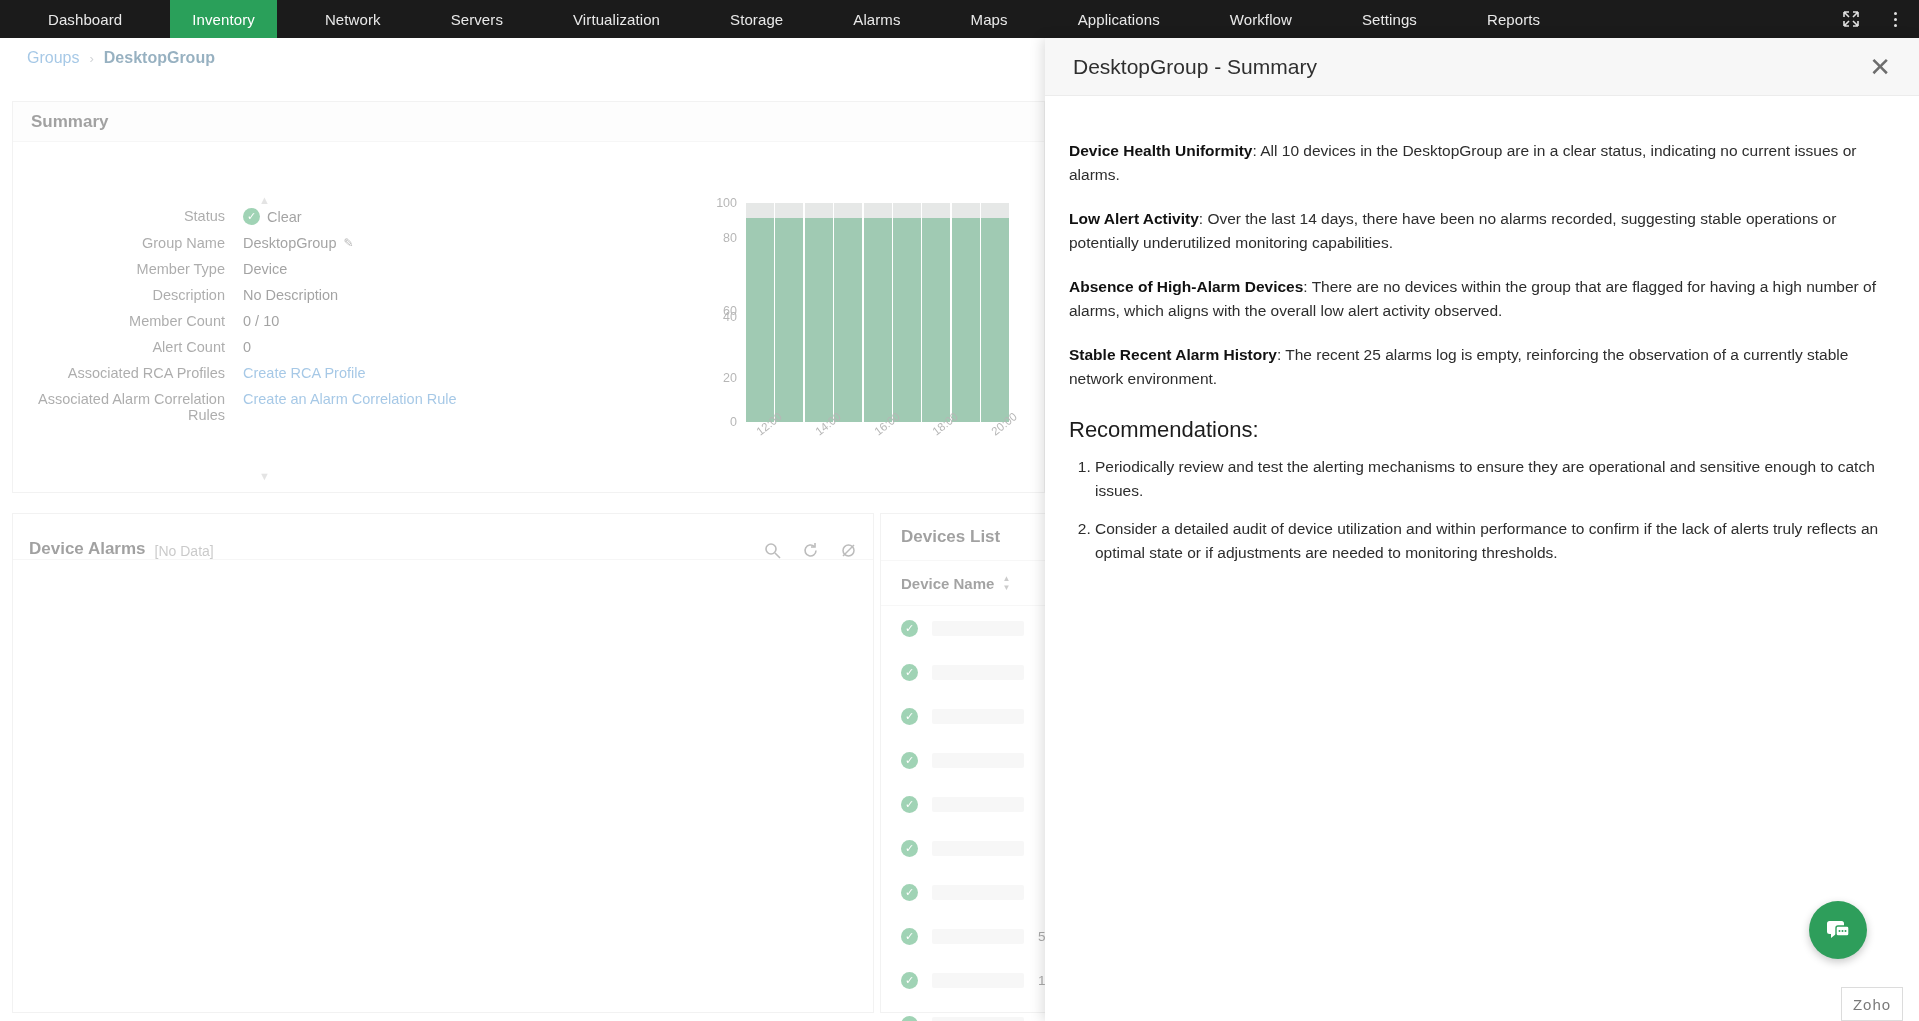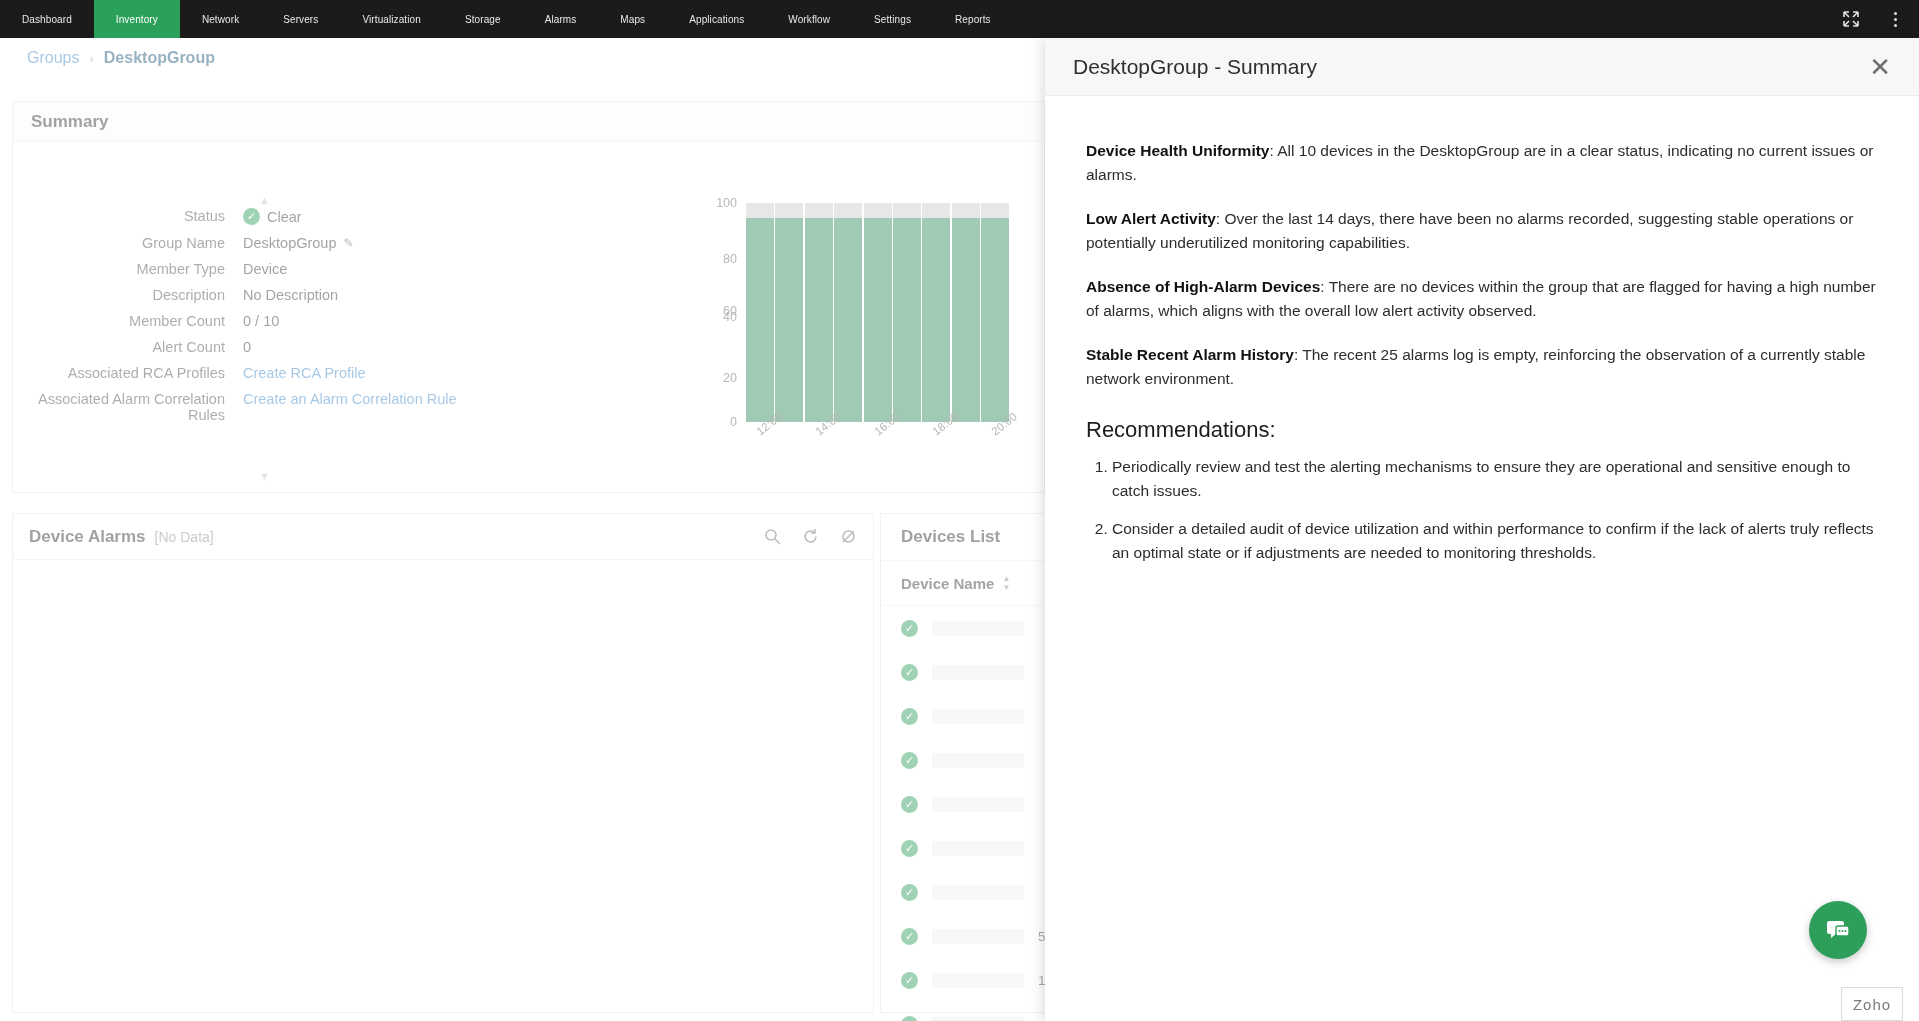--- a/index.html
+++ b/index.html
@@ -12,22 +12,23 @@
   }
   #app { position: relative; width: 1919px; height: 1021px; overflow: hidden; background:#fff; }
 
   
   .topnav {
     position: absolute; top:0; left:0; width:1919px; height:38px;
     background:#1b1b1b; display:flex; align-items:stretch; color:#ffffff;
   }
   .nav-item {
     display:flex; align-items:center; padding:16px 22px;
-    font-size:10px; color:#e9e9e9; letter-spacing:.1px; white-space:nowrap;
+    font-size:15px; color:#e9e9e9; letter-spacing:.1px; white-space:nowrap;
     cursor:pointer;
+    margin-left:26px;
   }
   .nav-item.active { background:#2aa05a; color:#ffffff; }
   .nav-right { margin-left:auto; display:flex; align-items:center; padding-right:12px; gap:20px; }
   .icon-btn { display:flex; align-items:center; justify-content:center; width:24px; height:24px; cursor:pointer; }
   .collapse-icon svg { display:block; }
   .kebab { display:flex; flex-direction:column; gap:3px; align-items:center; }
   .kebab span { width:3px; height:3px; background:#e0e0e0; border-radius:50%; display:block; }
 
   
   .breadcrumb {
@@ -72,21 +73,21 @@
   .bar {
     position:absolute; bottom:0; width:28px; background:#2e8b57;
   }
   .x-tick {
     position:absolute; top:calc(100% + 6px); font-size:11.5px; color:#5d5d5d;
     transform:rotate(-38deg); transform-origin:left top; white-space:nowrap;
   }
 
   
   #alarms-card { top:513px; left:12px; width:862px; height:500px; }
-  #alarms-head { display:flex; align-items:center; height:46px; padding:0 16px; border-bottom:1px solid #ececec; }
+  #alarms-head { display:flex; align-items:flex-end; height:46px; padding:0 16px; border-bottom:1px solid #ececec; }
   #alarms-head .title { font-size:17px; font-weight:bold; color:#2f2f2f; }
   #alarms-head .nodata { font-size:14px; color:#8a8a8a; margin-left:9px; }
   #alarms-head .tools { margin-left:auto; display:flex; gap:20px; color:#6b6b6b; }
   .tool-ico { cursor:pointer; width:18px; height:18px; display:flex; align-items:center; justify-content:center; }
 
   #devices-card { top:513px; left:880px; width:400px; height:500px; }
   #devices-head { display:flex; align-items:center; height:46px; padding:0 20px; }
   #devices-head .title { font-size:17px; font-weight:bold; color:#2f2f2f; }
   .dev-col {
     height:46px; display:flex; align-items:center; padding:0 20px; gap:8px;
@@ -108,21 +109,21 @@
     position:absolute; top:38px; left:1045px; width:874px; height:983px;
     background:#ffffff; box-shadow:-3px 0 12px rgba(0,0,0,.13);
     display:flex; flex-direction:column;gap:17px;
   }
   #drawer-header {
     height:58px; display:flex; align-items:center; padding:0 28px;
     border-bottom:1px solid #ececec; background:#f7f7f7;
   }
   #drawer-title { font-size:21px; color:#2f2f2f; }
   #drawer-close { margin-left:auto; cursor:pointer; color:#6d6d6d; font-size:26px; line-height:1; font-weight:300; }
-  #drawer-body { padding:26px 36px 0 41px; overflow:auto; flex:1; }
+  #drawer-body { padding:26px 36px 0 24px; overflow:auto; flex:1; }
   .para { font-size:15.5px; line-height:1.55; color:#2d2d2d; margin:0 0 20px 0; }
   .para b { font-weight:bold; color:#111; }
   .rec-title { font-size:22px; color:#1d1d1d; margin:26px 0 12px 0; font-weight:normal; }
   ol.recs { margin:0; padding-left:26px; }
   ol.recs li { font-size:15.5px; line-height:1.55; color:#2d2d2d; margin-bottom:14px; }
 
   
   #chat-fab {
     position:absolute; right:52px; bottom:62px; width:58px; height:58px;
     border-radius:50%; background:#2e9e5b; display:flex; align-items:center;
@@ -231,21 +232,21 @@
       </div>
     </div>
   </div>
 
   <div id="chart-area">
     <div class="chart-plot" id="chart-plot">
         <div class="y-tick" style="top: 230px;">0</div>
         <div class="y-tick" style="top: 186.19px;">20</div>
         <div class="y-tick" style="top: 125px; margin-left: 16px;">40</div>
         <div class="y-tick" style="top: 98.5714px; margin-top: 20px;">60</div>
-        <div class="y-tick" style="top: 67px;">80</div>
+        <div class="y-tick" style="top: 46px;">80</div>
         <div class="y-tick" style="top: 10.9524px;">100</div>
         <div class="bar" style="left: 0.722222px; height: 203.714px; background: rgb(46, 139, 87);"></div>
         <div class="cap" style="height: 15.3333px; bottom: 203.714px; background: rgb(200, 205, 203); position: absolute; left: 0.722222px; width: 28px;"></div>
         <div class="bar" style="left: 30.1667px; height: 203.714px; background: rgb(46, 139, 87);"></div>
         <div class="cap" style="height: 15.3333px; bottom: 203.714px; background: rgb(200, 205, 203); position: absolute; left: 30.1667px; width: 28px;"></div>
         <div class="bar" style="left: 59.6111px; height: 203.714px; background: rgb(46, 139, 87);"></div>
         <div class="cap" style="height: 15.3333px; bottom: 203.714px; background: rgb(200, 205, 203); position: absolute; left: 59.6111px; width: 28px;"></div>
         <div class="bar" style="left: 89.0556px; height: 203.714px; background: rgb(46, 139, 87);"></div>
         <div class="cap" style="height: 15.3333px; bottom: 203.714px; background: rgb(200, 205, 203); position: absolute; left: 89.0556px; width: 28px;"></div>
         <div class="bar" style="left: 118.5px; height: 203.714px; background: rgb(46, 139, 87);"></div>

